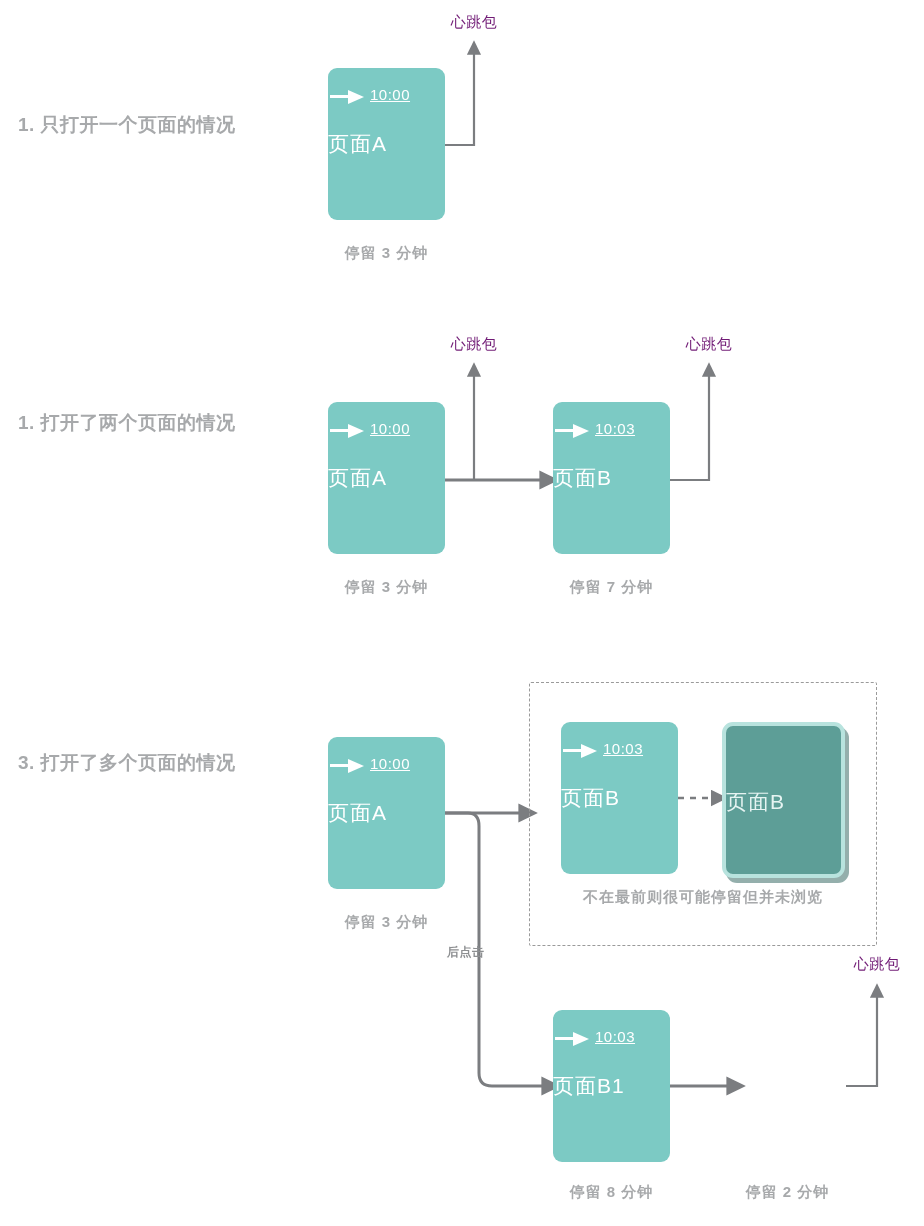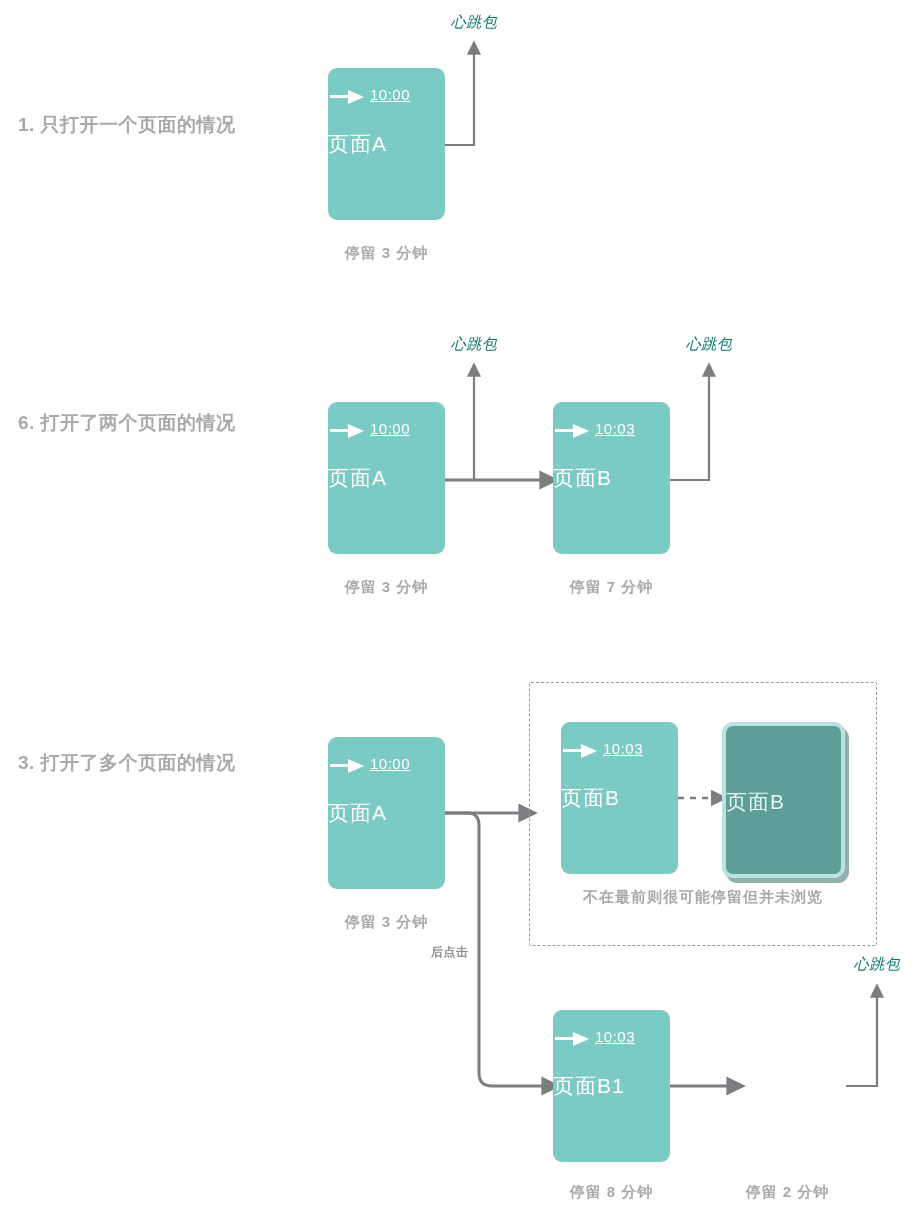--- a/index.html
+++ b/index.html
@@ -82,25 +82,24 @@
     color:#a7a9ab;
     letter-spacing:1px;
     white-space:nowrap;
     text-align:center;
   }
 
   
   .hb-label{
     position:absolute;
     font-size:15px;
-    color:#0f766e;
+    color:#701a75;
     letter-spacing:.5px;
     white-space:nowrap;
     text-align:center;
-    font-style:italic;
   }
 
   
   .dashed-box{
     position:absolute;
     border:1.5px dashed #9a9a9a;
     border-radius:2px;
     box-sizing:border-box;
     background:transparent;
   }
@@ -181,21 +180,21 @@
     <span class="enter-arrow">
       <span class="shaft"></span>
         <span class="head"></span>
     </span>
     <span class="card-time">10:00</span>
     <span class="card-label">页面A</span>
   </div>
 
   <div class="caption" style="left:328px;top:244px;width:117px;">停留 3 分钟</div>
 
-  <div class="section-title" style="left:18px;top:410px;">6. 打开了两个页面的情况</div>
+  <div class="section-title" style="left:18px;top:410px;">1. 打开了两个页面的情况</div>
 
   <div class="hb-label" style="left:436px;top:335px;width:76px;">心跳包</div>
   <div class="hb-label" style="left:671px;top:335px;width:76px;">心跳包</div>
 
   <div class="card" style="left:328px;top:402px;width:117px;height:152px;">
     <span class="enter-arrow">
       <span class="shaft"></span>
         <span class="head"></span>
     </span>
     <span class="card-time">10:00</span>
@@ -220,21 +219,21 @@
   <div class="card" style="left:328px;top:737px;width:117px;height:152px;">
     <span class="enter-arrow">
       <span class="shaft"></span>
         <span class="head"></span>
     </span>
     <span class="card-time">10:00</span>
     <span class="card-label">页面A</span>
   </div>
   <div class="caption" style="left:328px;top:913px;width:117px;">停留 3 分钟</div>
 
-  <div class="edge-label" style="left:431px;top:944px;">后点击</div>
+  <div class="edge-label" style="left:447px;top:944px;">后点击</div>
 
   <div class="card" style="left:561px;top:722px;width:117px;height:152px;">
     <span class="enter-arrow">
       <span class="shaft"></span>
         <span class="head"></span>
     </span>
     <span class="card-time">10:03</span>
     <span class="card-label">页面B</span>
   </div>
 

